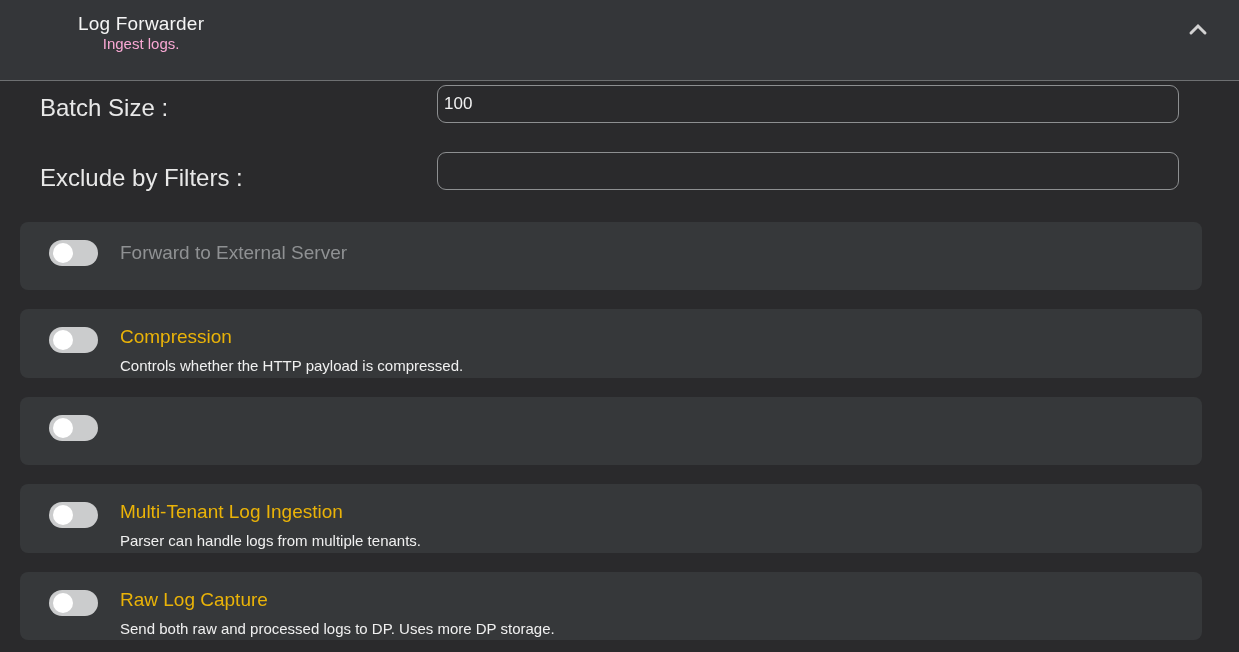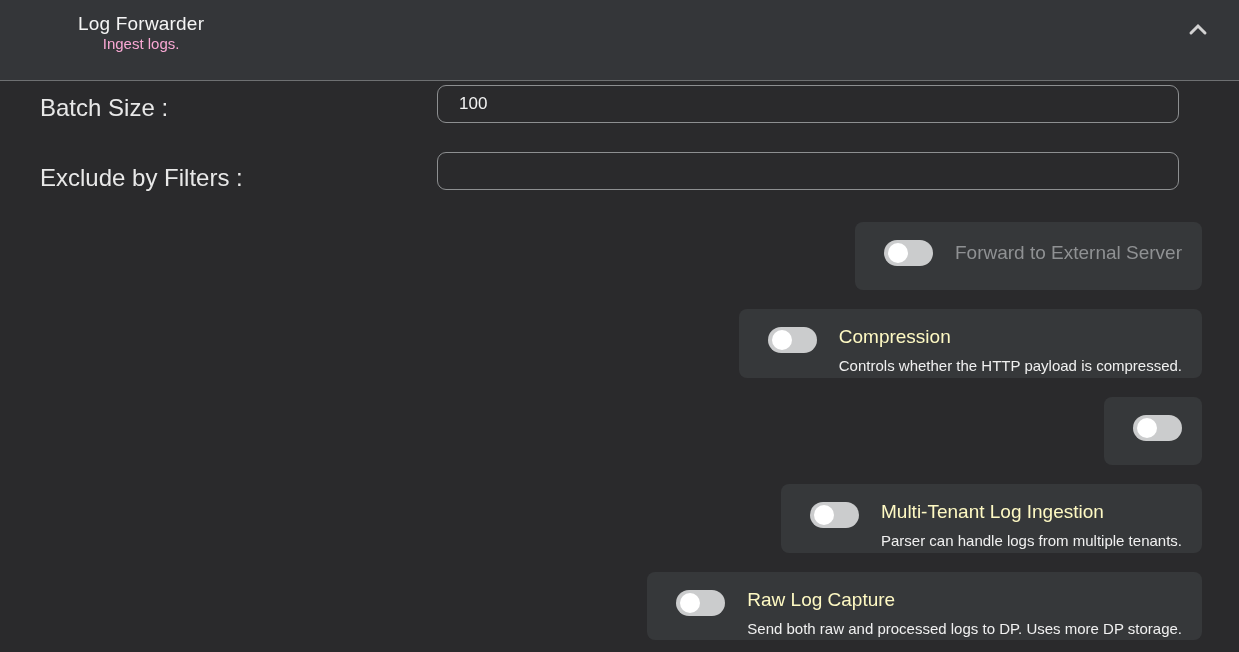--- a/index.html
+++ b/index.html
@@ -72,37 +72,36 @@
     left: 437px;
     width: 742px;
     height: 38px;
     box-sizing: border-box;
     background: transparent;
     border: 1px solid #8d8f91;
     border-radius: 9px;
     color: #f2f2f2;
     font-size: 17px;
     font-family: "Liberation Sans", sans-serif;
-    padding: 0 21px;
+    padding: 0 6px;
     outline: none;
   }
   .text-input.row1 { top: 85px; }
   .text-input.row2 { top: 152px; }
 
   
   .toggle-panel {
     position: absolute;
     left: 20px;
     top: 222px;
     width: 1182px;
     height: 418px;
     display: flex;
     flex-direction: column;
     gap: 19px;
-    align-items: flex-end;
   }
   .toggle-row {
     flex: 1;
     background: #36383a;
     border-radius: 8px;
     display: flex;
     align-items: flex-start;
     padding: 16px 20px 0 29px;
     box-sizing: border-box;
     gap: 22px;
@@ -123,21 +122,21 @@
     position: absolute;
     left: 4px;
     top: 3px;
     width: 20px;
     height: 20px;
     border-radius: 50%;
     background: #ffffff;
   }
   .toggle-text { min-width: 0; }
   .toggle-title {
-    color: #fef9c3;
+    color: #eab308;
     font-size: 19px;
     line-height: 24px;
   }
   .toggle-desc {
     color: #f0f0f0;
     font-size: 15px;
     line-height: 21px;
     margin-top: 6px;
   }
   .toggle-row.disabled .toggle-title {

